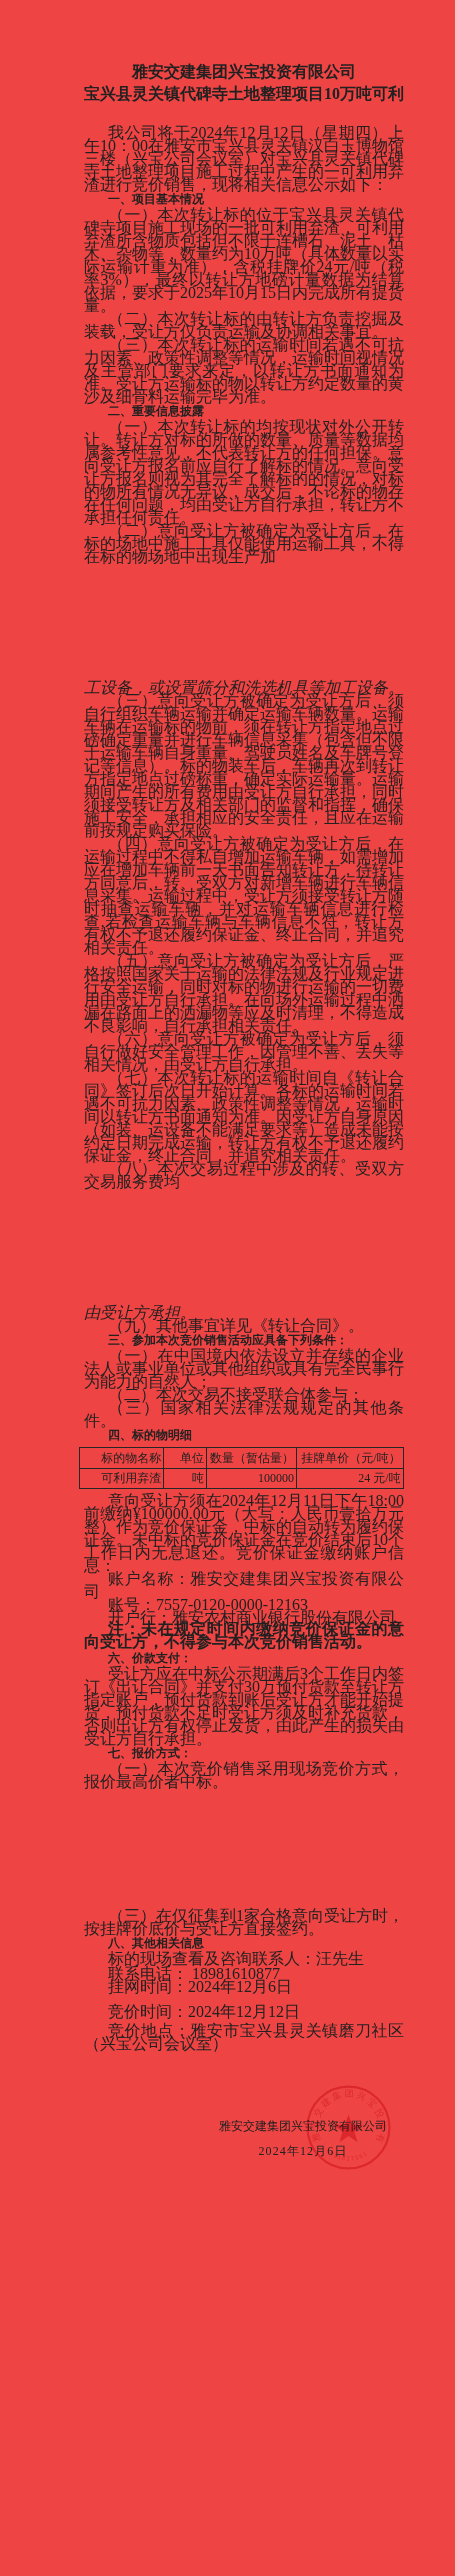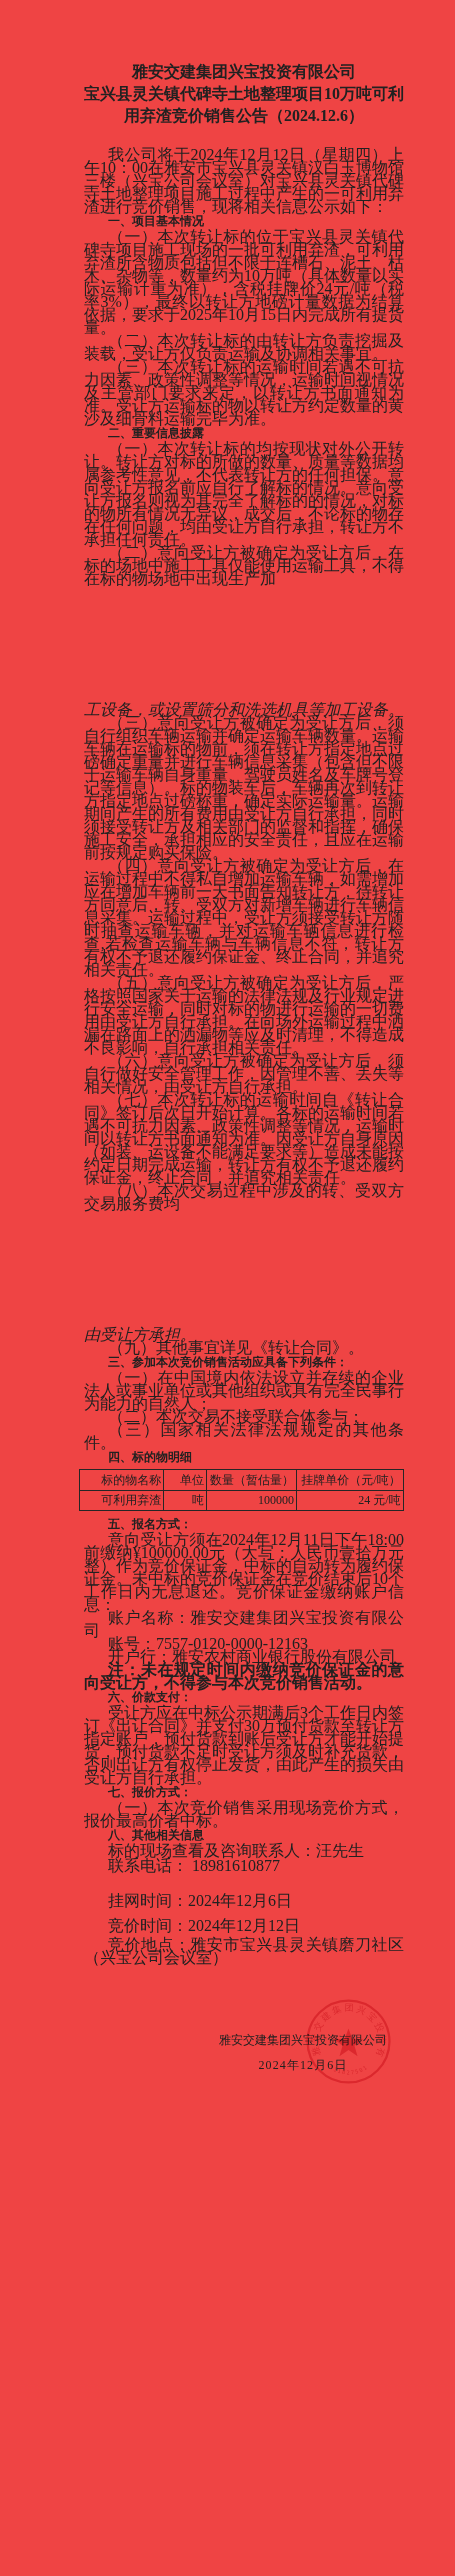--- a/index.html
+++ b/index.html
@@ -30,21 +30,21 @@
   }
   .para.noindent{text-indent:0;font-style:italic;}
   .heading{
     font-size:12px;
     line-height:17px;
     text-indent:24px;
     font-family:"Liberation Sans","DejaVu Sans",sans-serif;
     font-weight:bold;
   }
   .para.bold{
-    font-family:Liberation Sans, sans-serif;
+    font-family:Liberation Mono, monospace;
     font-weight:bold;
   }
   .lot-table{
     border-collapse:collapse;
     margin:3.4px 0 4.6px -4.6px;
     font-size:12px;
     table-layout:fixed;
   }
   .lot-table th,.lot-table td{
     border:1.1px solid #262626;
@@ -75,21 +75,20 @@
 </style>
 </head>
 <body>
 
 <div class="page">
   <div class="content">
 
     <div class="title" id="doc-title">
         <div>雅安交建集团兴宝投资有限公司</div>
         <div>宝兴县灵关镇代碑寺土地整理项目10万吨可利</div>
-        <div>用弃渣竞价销售公告（2024.12.6）</div>
       </div>
 
     <div id="doc-blocks">
         <div class="para">我公司将于2024年12月12日（星期四）上午10：00在雅安市宝兴县灵关镇汉白玉博物馆三楼（兴宝公司会议室）对宝兴县灵关镇代碑寺土地整理项目施工过程中产生的一可利用弃渣进行竞价销售，现将相关信息公示如下：</div>
         <div class="heading">一、项目基本情况</div>
         <div class="para">（一）本次转让标的位于宝兴县灵关镇代碑寺项目施工现场的一批可利用弃渣，可利用弃渣所含物质包括但不限于连槽石、泥土、枯木、杂物等，数量约为10万吨（具体数量以实际运输计重为准），含税挂牌价24元/吨（税率3%），最终以转让方地磅计量数据为结算依据，要求于2025年10月15日内完成所有提货量。</div>
         <div class="para">（二）本次转让标的由转让方负责挖掘及装载，受让方仅负责运输及协调相关事宜。</div>
         <div class="para">（三）本次转让标的运输时间若遇不可抗力因素、政策性调整等情况，运输时间视情况及主管部门要求来定，以转让方书面通知为准。受让方运输标的物以转让方约定数量的黄沙及细骨料运输完毕为准。</div>
         <div class="heading">二、重要信息披露</div>
         <div class="para">（一）本次转让标的均按现状对外公开转让。转让方对标的所做的数量、质量等数据均属参考性意见，不代表转让方的任何担保。意向受让方报名前应自行了解标的情况。意向受让方报名则视为其完全了解标的的情况，对标的物所有情况无异议，成交后，不论标的物存在任何问题，均由受让方自行承担，转让方不承担任何责任。</div>
@@ -125,34 +124,34 @@
           </thead>
           <tbody>
             <tr>
               <td>可利用弃渣</td>
               <td>吨</td>
               <td>100000</td>
               <td>24 元/吨</td>
             </tr>
           </tbody>
         </table>
-        <div class="heading">五、报名方式：</div>
         <div class="para">意向受让方须在2024年12月11日下午18:00前缴纳¥100000.00元（大写：人民币壹拾万元整）作为竞价保证金，中标的自动转为履约保证金。未中标的竞价保证金在竞价结束后10个工作日内无息退还。竞价保证金缴纳账户信息：</div>
         <div class="para">账户名称：雅安交建集团兴宝投资有限公司</div>
         <div class="para">账号：7557-0120-0000-12163</div>
         <div class="para">开户行：雅安农村商业银行股份有限公司</div>
         <div class="para bold">注：未在规定时间内缴纳竞价保证金的意向受让方，不得参与本次竞价销售活动。</div>
         <div class="heading">六、价款支付：</div>
         <div class="para">受让方应在中标公示期满后3个工作日内签订《出让合同》并支付30万预付货款至转让方指定账户，预付货款到账后受让方才能开始提货，预付货款不足时受让方须及时补充货款，否则出让方有权停止发货，由此产生的损失由受让方自行承担。</div>
         <div class="heading">七、报价方式：</div>
         <div class="para">（一）本次竞价销售采用现场竞价方式，报价最高价者中标。</div>
+        <div class="para" style="margin-top: 121px;">（三）在仅征集到1家合格意向受让方时，按挂牌价底价与受让方直接签约。</div>
         <div class="heading">八、其他相关信息</div>
         <div class="para">标的现场查看及咨询联系人：汪先生</div>
         <div class="para" style="margin-top: 2.3px;">联系电话： 18981610877</div>
-        <div class="para" style="margin-top: 22px;">挂网时间：2024年12月6日</div>
+        <div class="para" style="margin-top: 0;">挂网时间：2024年12月6日</div>
         <div class="para" style="margin-top: 12px;">竞价时间：2024年12月12日</div>
         <div class="para" style="margin-top: 5.7px;">竞价地点：雅安市宝兴县灵关镇磨刀社区（兴宝公司会议室）</div>
       </div>
 
     <div class="signature">
       <div class="sign-company">雅安交建集团兴宝投资有限公司</div>
       <div class="sign-date">2024年12月6日</div>
 
       <div class="stamp">
         <svg viewBox="0 0 160 160" xmlns="http://www.w3.org/2000/svg" style="font-size:21px">

